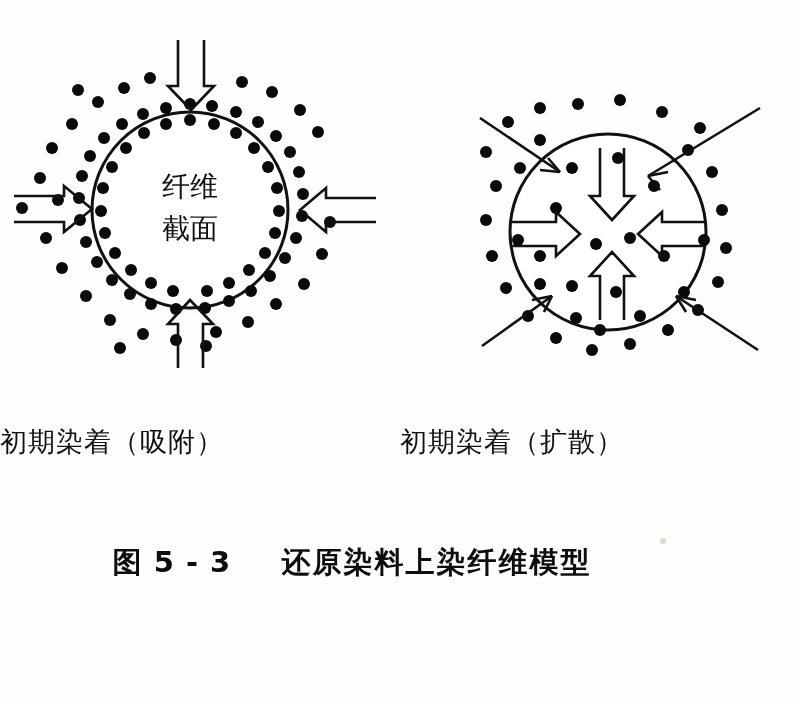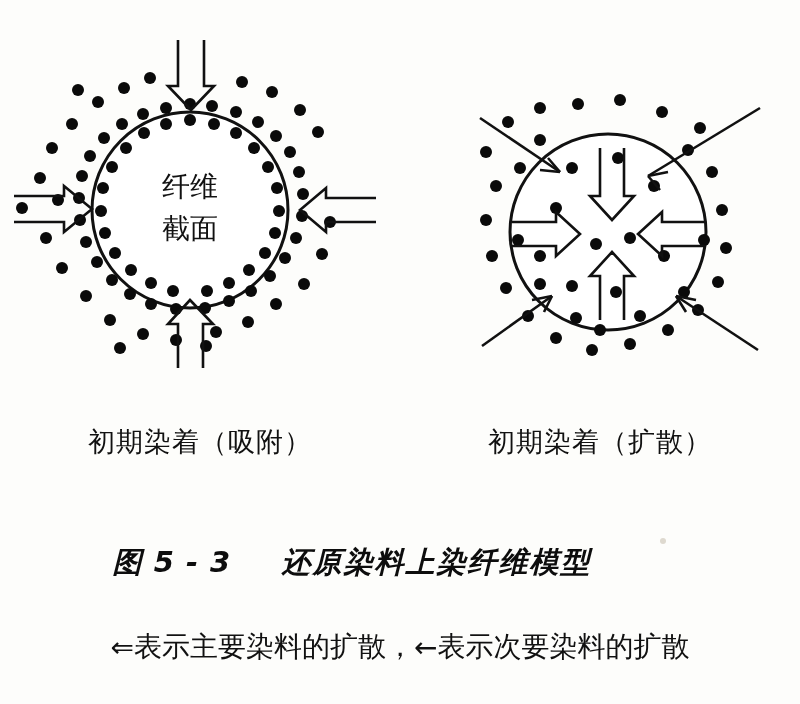--- a/index.html
+++ b/index.html
@@ -33,37 +33,36 @@
   }
   .caption-row {
     position: absolute;
     top: 424px;
     left: 0;
     width: 800px;
     display: flex;
   }
   .caption-cell {
     width: 400px;
-    text-align: center;
+    text-align: left;
     font-size: 27px;
     font-family: "DejaVu Sans", "Liberation Sans", sans-serif;
     letter-spacing: 1px;
     color: #111;
   }
   .fig-title {
     position: absolute;
     top: 543px;
     left: 0;
     width: 704px;
     text-align: center;
     font-size: 29px;
     font-weight: bold;
     letter-spacing: 2px;
     color: #0d0d0d;
-    font-style: italic;
   }
   .fig-title .num {
     letter-spacing: 1px;
   }
   .legend {
     position: absolute;
     top: 628px;
     left: 0;
     width: 800px;
     text-align: center;
@@ -288,18 +287,15 @@
     <div class="caption-cell">初期染着（吸附）</div>
     <div class="caption-cell">初期染着（扩散）</div>
   </div>
 
   <div class="fig-title">
     <span class="num">图 5 - 3</span>
     <span style="display:inline-block;width:26px"></span>
     <span>还原染料上染纤维模型</span>
   </div>
 
-  <div class="legend">
-    <span class="arr-double">⇐</span><span>表示主要染料的扩散，</span><span class="arr-single">←</span><span>表示次要染料的扩散</span>
-  </div>
 
   <div class="smudge" style="left:660px;top:538px;"></div>
 </div>
 
 </body></html>

